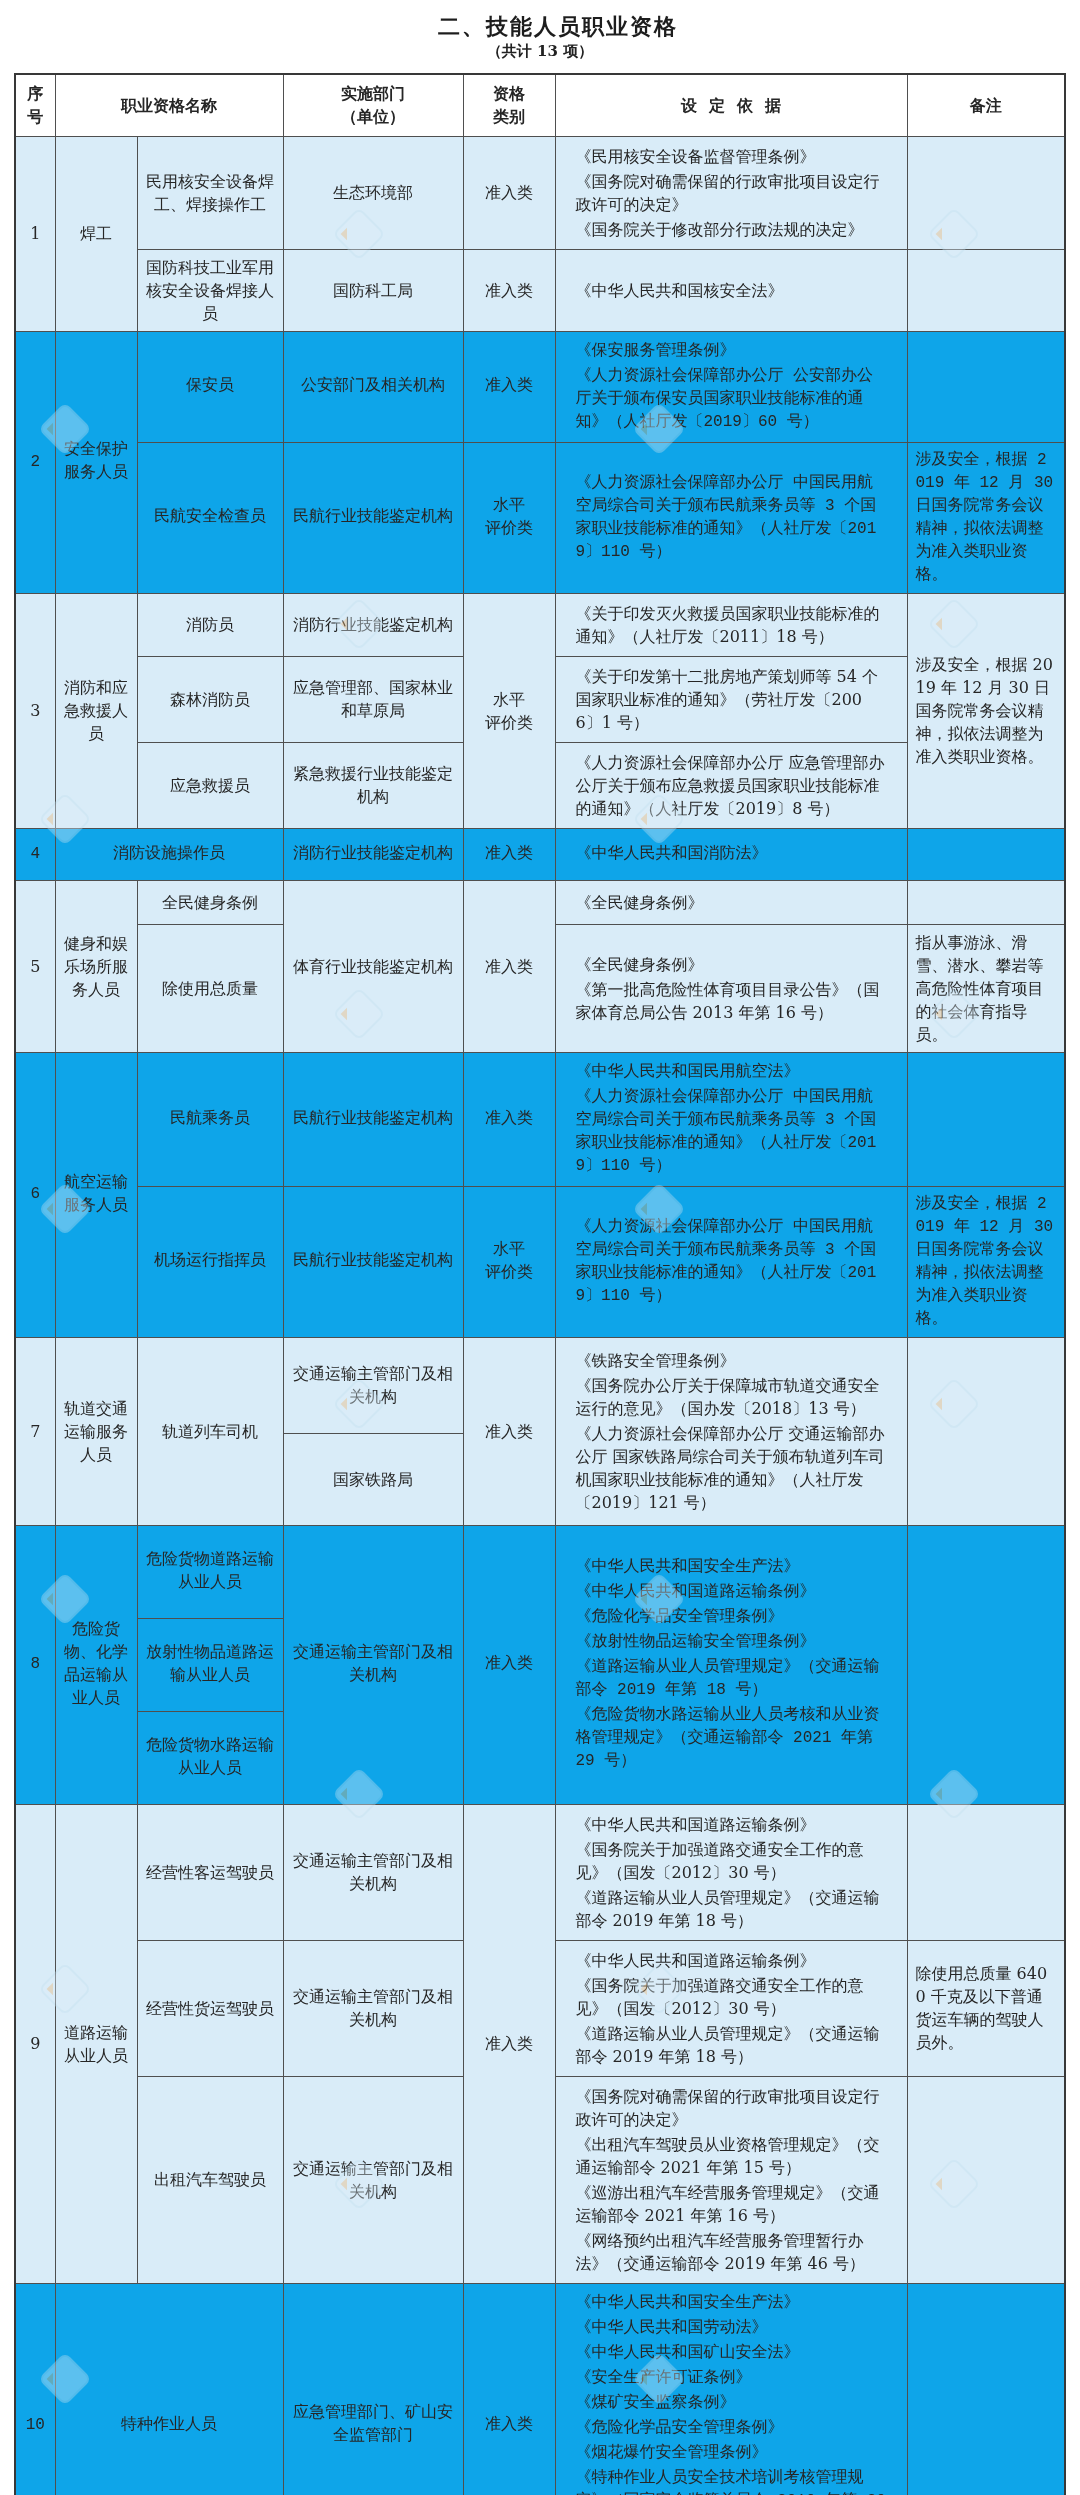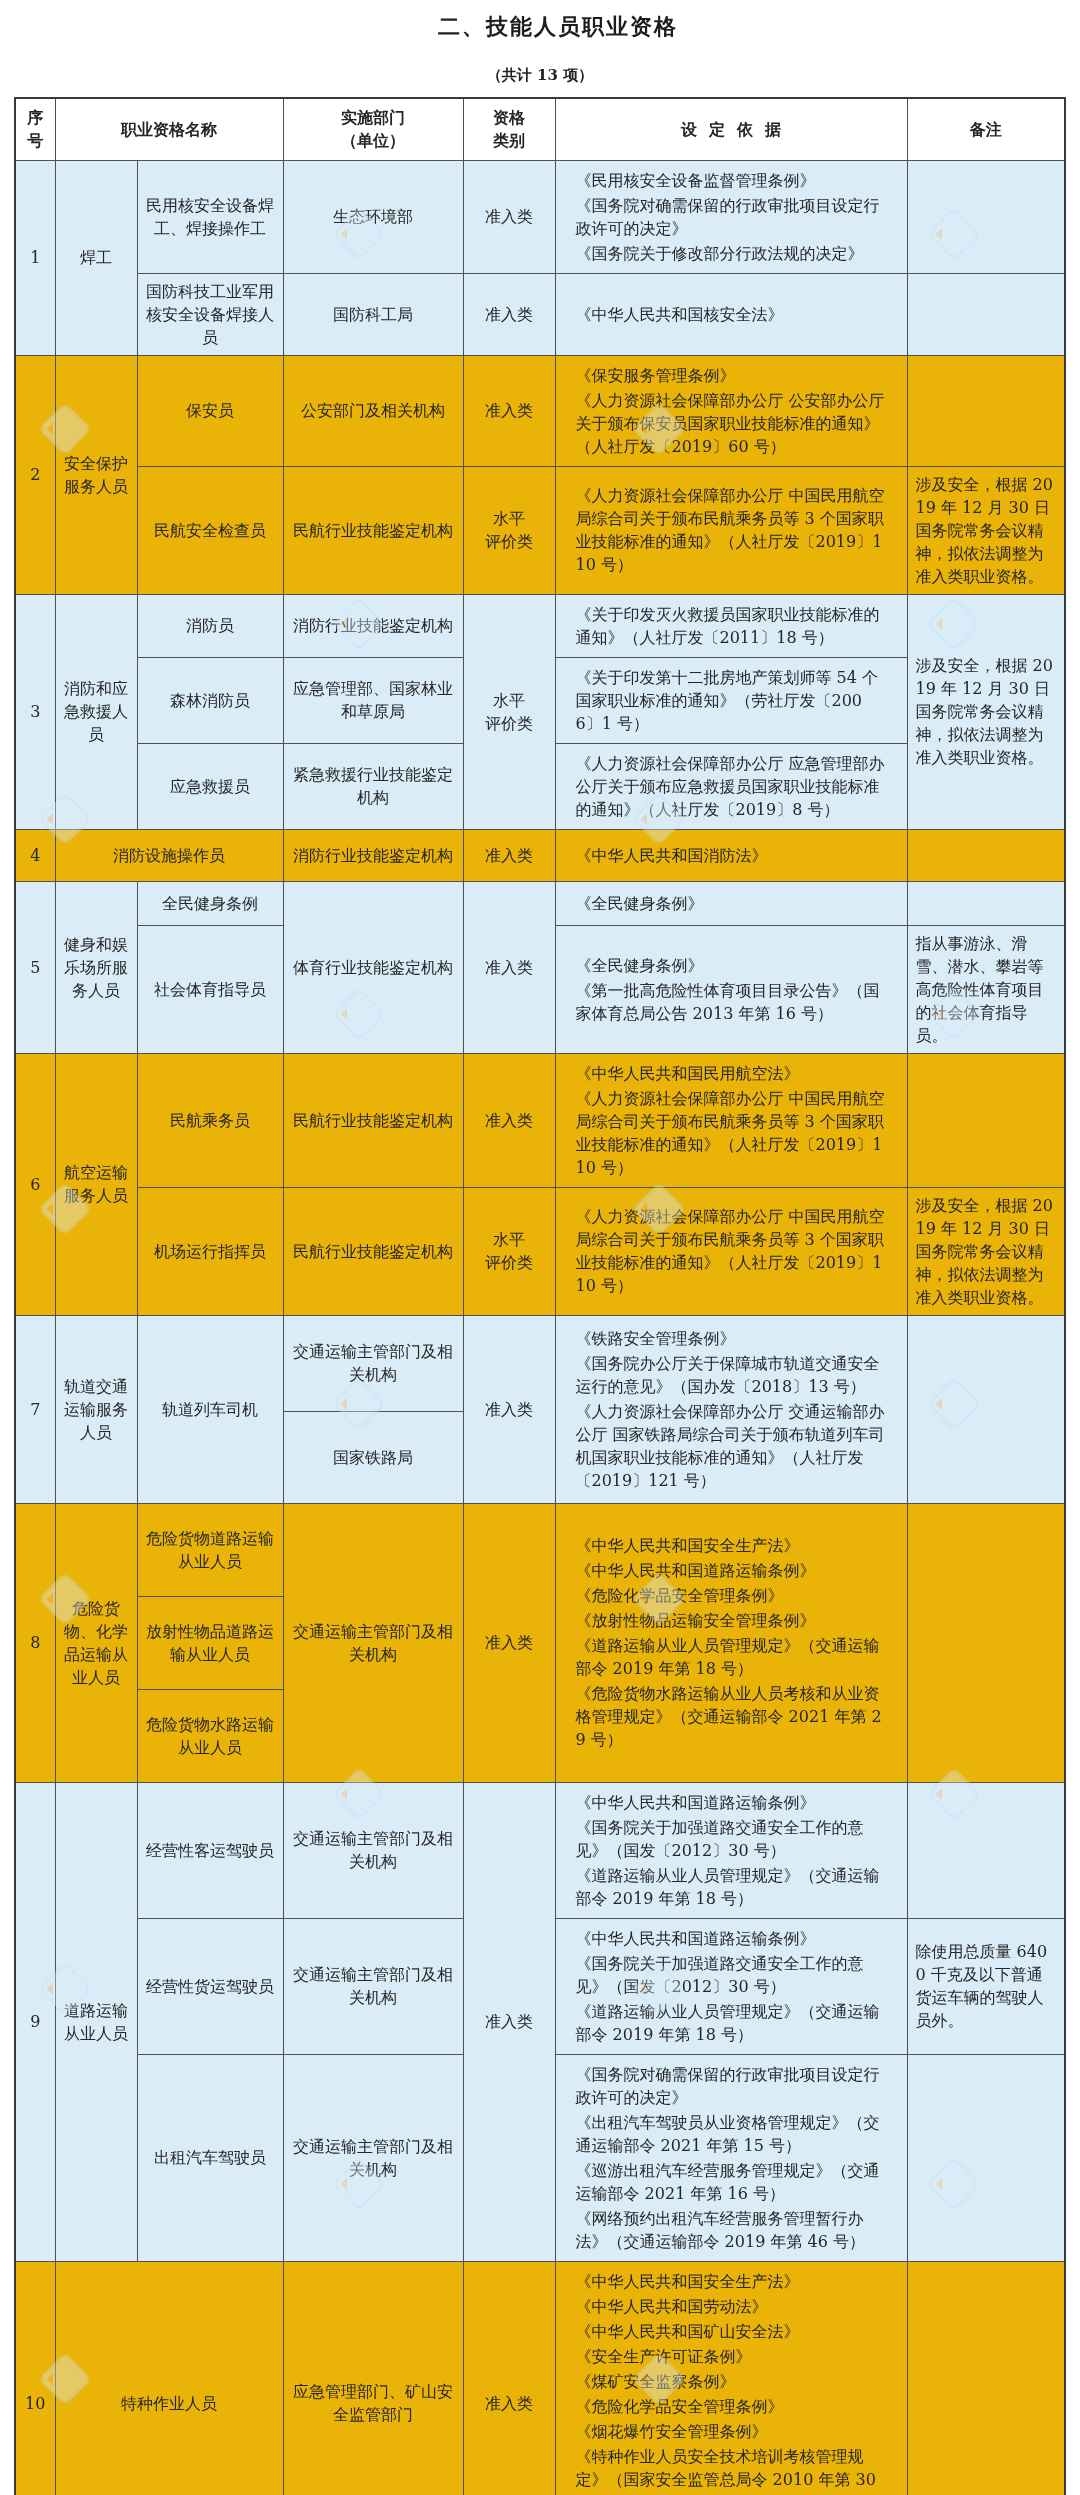--- a/index.html
+++ b/index.html
@@ -18,21 +18,21 @@
     letter-spacing:2px;
     color:#1d1d1d;
     margin:4px 0 0 0;
     padding-left:36px;
   }
   .page-subtitle{
     text-align:center;
     font-weight:bold;
     font-size:15px;
     color:#222222;
-    margin:24px 0 12px 0;
+    margin:0 0 12px 0;
   }
   table.qual{
     border-collapse:collapse;
     table-layout:fixed;
     width:1050px;
     margin:0 0 0 14px;
     background:transparent;
     position:relative;
     z-index:2;
   }
@@ -50,21 +50,21 @@
     font-weight:bold;
     background:#ffffff;
     text-align:center;
     font-size:16px;
   }
   .prewrap{white-space:pre-line;}
   .c{text-align:center;}
   td.basis{padding:8px 10px;}
   .basis-line{margin:2px 12px;text-align:left;}
   .blue td{background:#d9ecf8;}
-  .white td{background:#eab308;}
+  .white td{background:#0ea5e9;font-family:Liberation Mono, monospace;}
   th.basis-h{letter-spacing:12px;text-indent:12px;text-align:center;}
   tr.hdr{height:62px;}
   td.remark-cell{padding:8px 9px;text-align:left;}
   
   .wm-layer{position:absolute;inset:0;z-index:3;pointer-events:none;overflow:hidden;}
   .wm{
     position:absolute;width:34px;height:34px;
     background:#dceef9;border:2px solid #c2dff0;border-radius:7px;
     transform:rotate(45deg);opacity:0.38;
   }
@@ -195,21 +195,21 @@
       <td class="c" rowspan="2">健身和娱乐场所服务人员</td>
       <td class="c">全民健身条例</td>
       <td class="c" rowspan="2">体育行业技能鉴定机构</td>
       <td class="c" rowspan="2">准入类</td>
       <td class="basis">
             <div class="basis-line">《全民健身条例》</div>
           </td>
       <td class="remark-cell"></td>
     </tr>
     <tr class="blue">
-      <td class="c">社会体育指导员</td>
+      <td class="c">除使用总质量</td>
       <td class="basis">
             <div class="basis-line">《全民健身条例》</div>
             <div class="basis-line">《第一批高危险性体育项目目录公告》（国家体育总局公告 2013 年第 16 号）</div>
           </td>
       <td class="remark-cell">指从事游泳、滑雪、潜水、攀岩等高危险性体育项目的社会体育指导员。</td>
     </tr>
 
     <tr class="white">
       <td class="c" rowspan="2">6</td>
       <td class="c" rowspan="2">航空运输服务人员</td>

